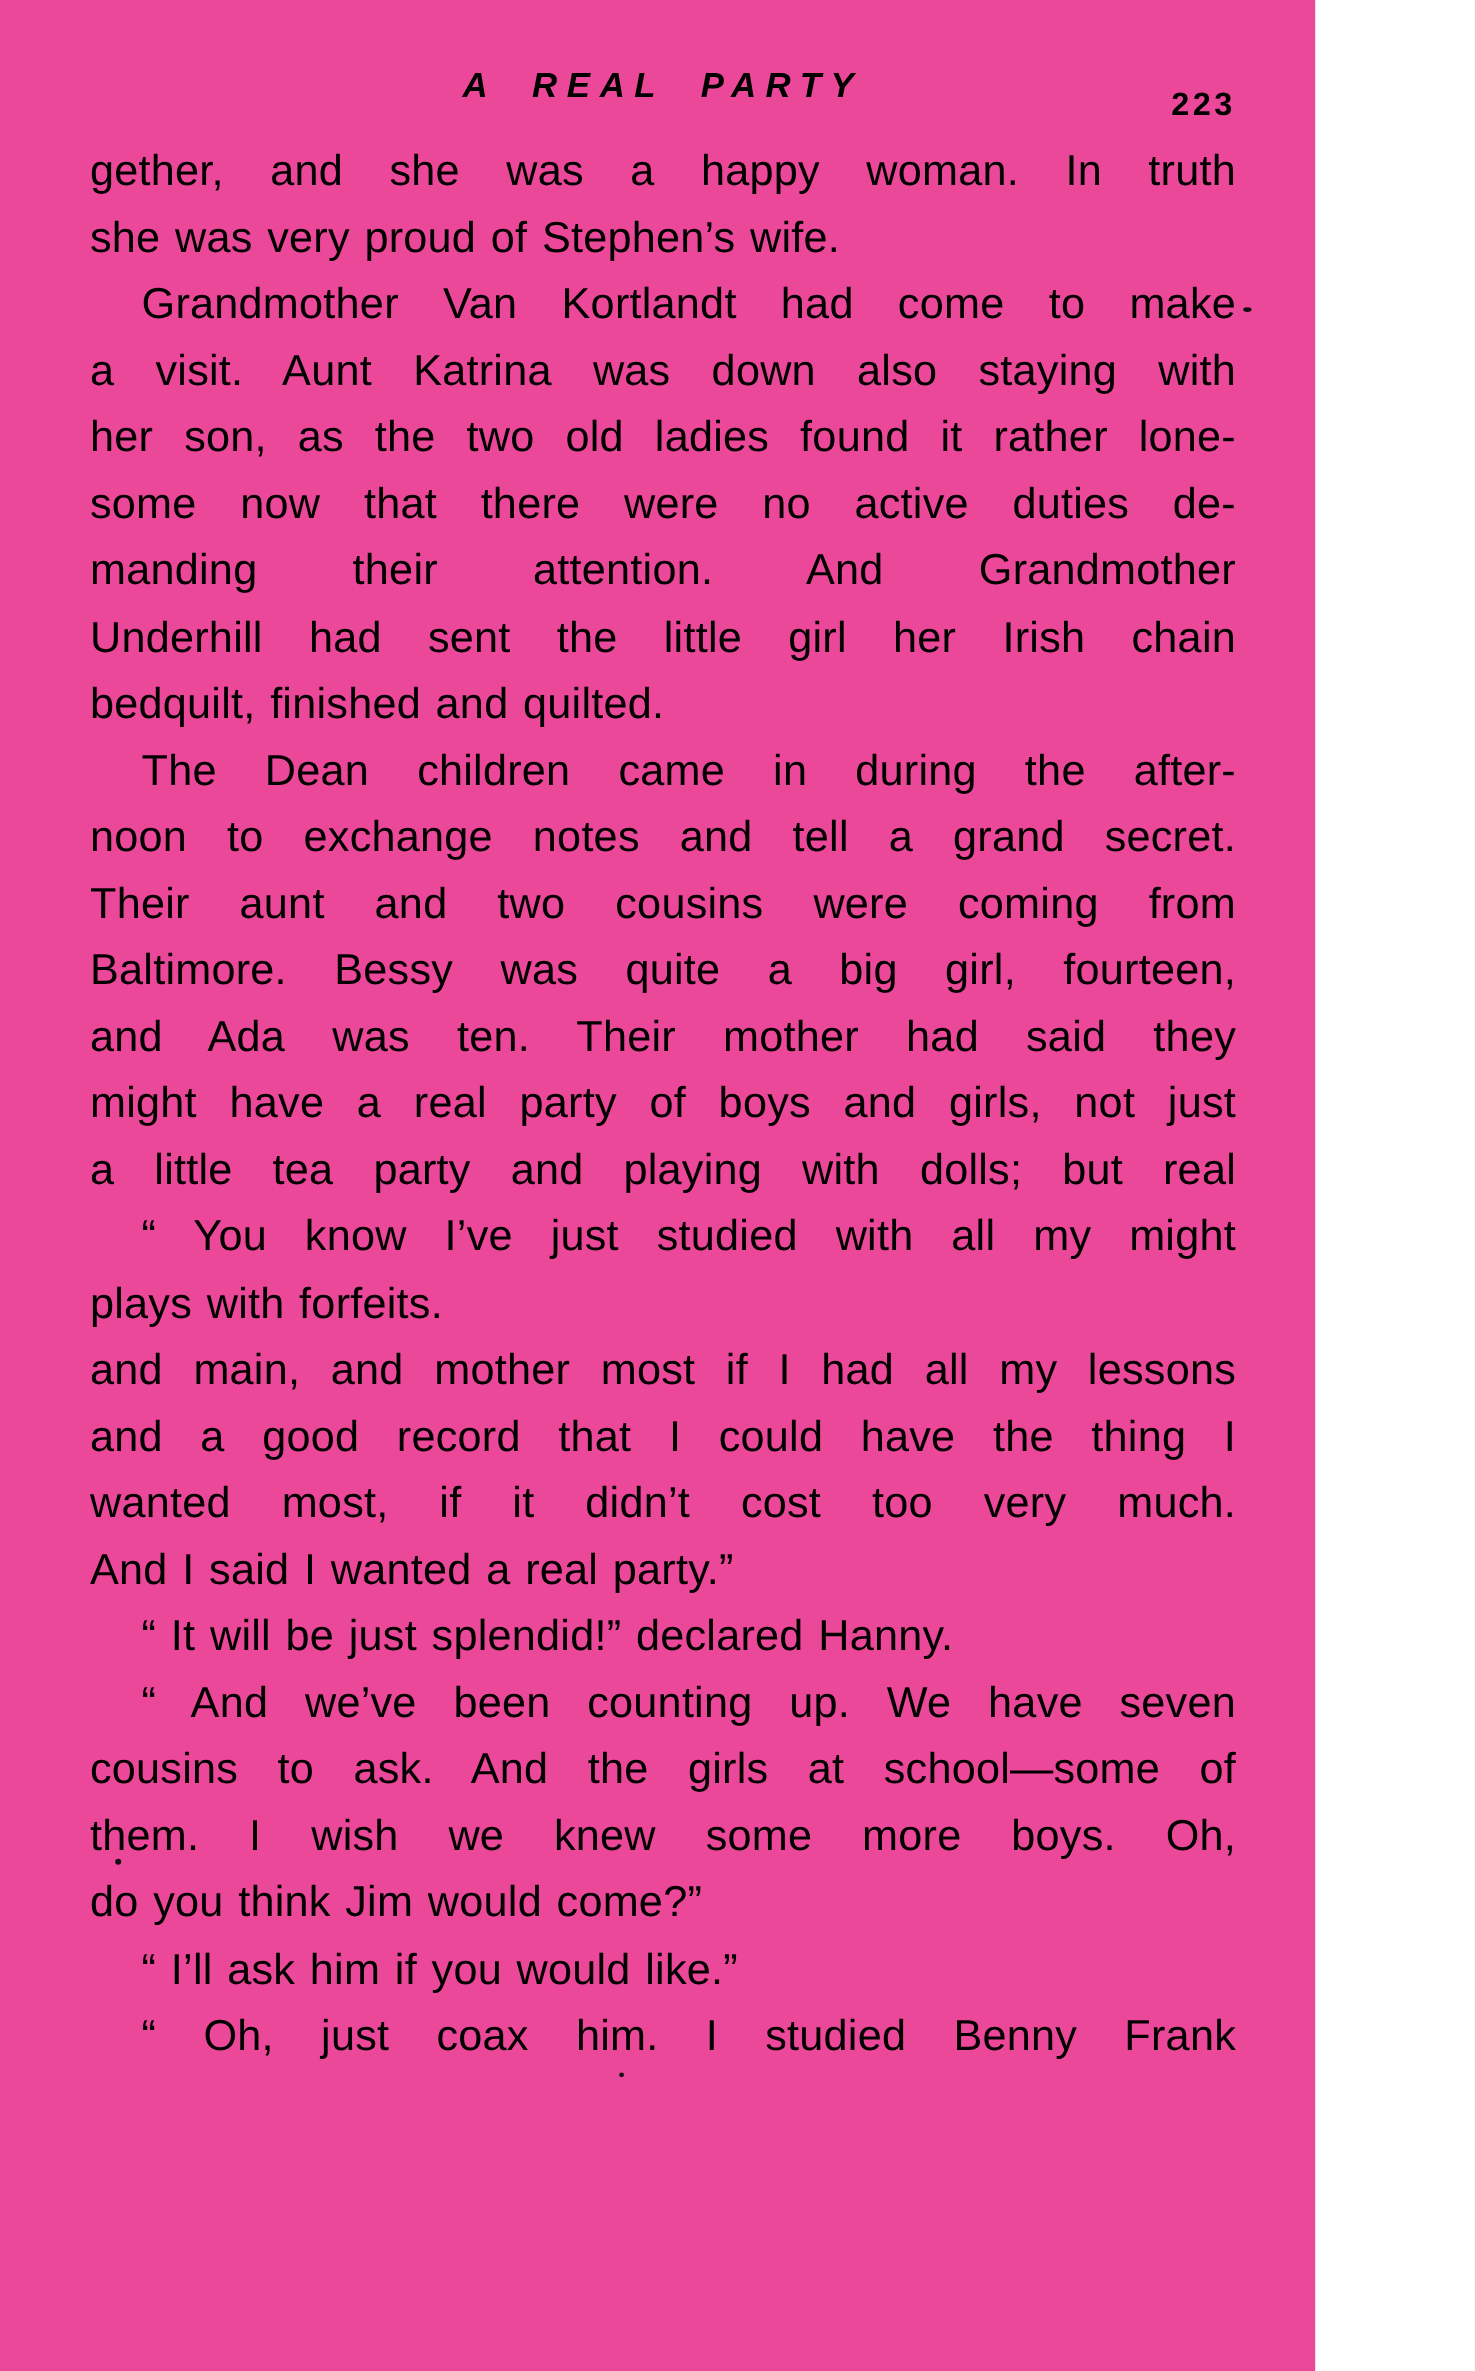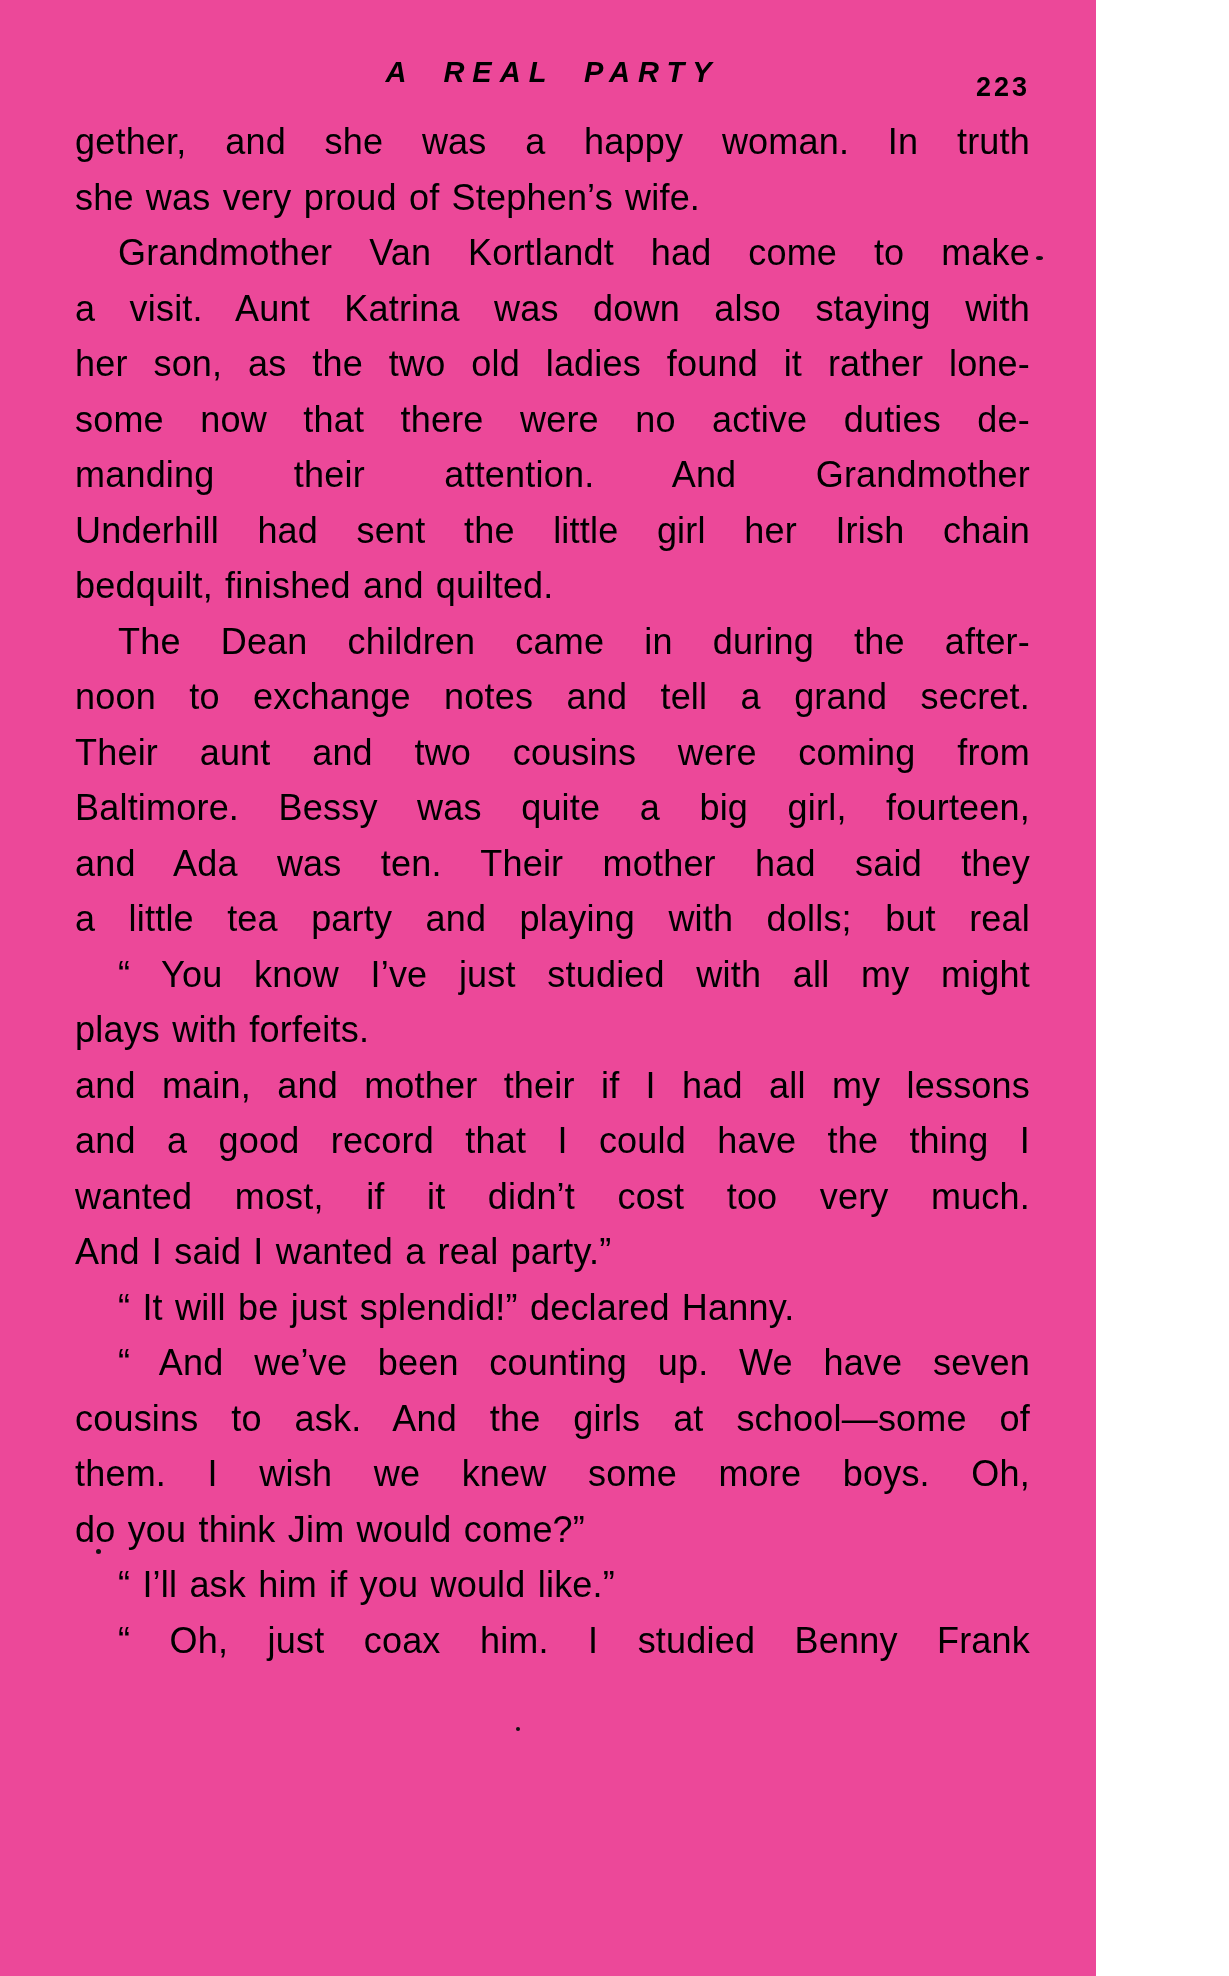--- a/index.html
+++ b/index.html
@@ -96,24 +96,25 @@
       <div class="text-line just">her son, as the two old ladies found it rather lone-</div>
       <div class="text-line just">some now that there were no active duties de-</div>
       <div class="text-line just">manding their attention.  And Grandmother</div>
       <div class="text-line just">Underhill had sent the little girl her Irish chain</div>
       <div class="text-line flush">bedquilt, finished and quilted.</div>
       <div class="text-line just indent">The Dean children came in during the after-</div>
       <div class="text-line just">noon to exchange notes and tell a grand secret.</div>
       <div class="text-line just">Their aunt and two cousins were coming from</div>
       <div class="text-line just">Baltimore.  Bessy was quite a big girl, fourteen,</div>
       <div class="text-line just">and Ada was ten.  Their mother had said they</div>
+      <div class="text-line just">might have a real party of boys and girls, not just</div>
       <div class="text-line just">a little tea party and playing with dolls; but real</div>
       <div class="text-line just indent">“ You know I’ve just studied with all my might</div>
       <div class="text-line flush">plays with forfeits.</div>
-      <div class="text-line just">and main, and mother their if I had all my lessons</div>
+      <div class="text-line just">and main, and mother most if I had all my lessons</div>
       <div class="text-line just">and a good record that I could have the thing I</div>
       <div class="text-line just">wanted most, if it didn’t cost too very much.</div>
       <div class="text-line flush">And I said I wanted a real party.”</div>
       <div class="text-line flush indent">“ It will be just splendid!” declared Hanny.</div>
       <div class="text-line just indent">“ And we’ve been counting up.  We have seven</div>
       <div class="text-line just">cousins to ask.  And the girls at school—some of</div>
       <div class="text-line just">them.  I wish we knew some more boys.  Oh,</div>
       <div class="text-line flush">do you think Jim would come?”</div>
       <div class="text-line flush indent">“ I’ll ask him if you would like.”</div>
       <div class="text-line just indent">“ Oh, just coax him.  I studied Benny Frank</div>

